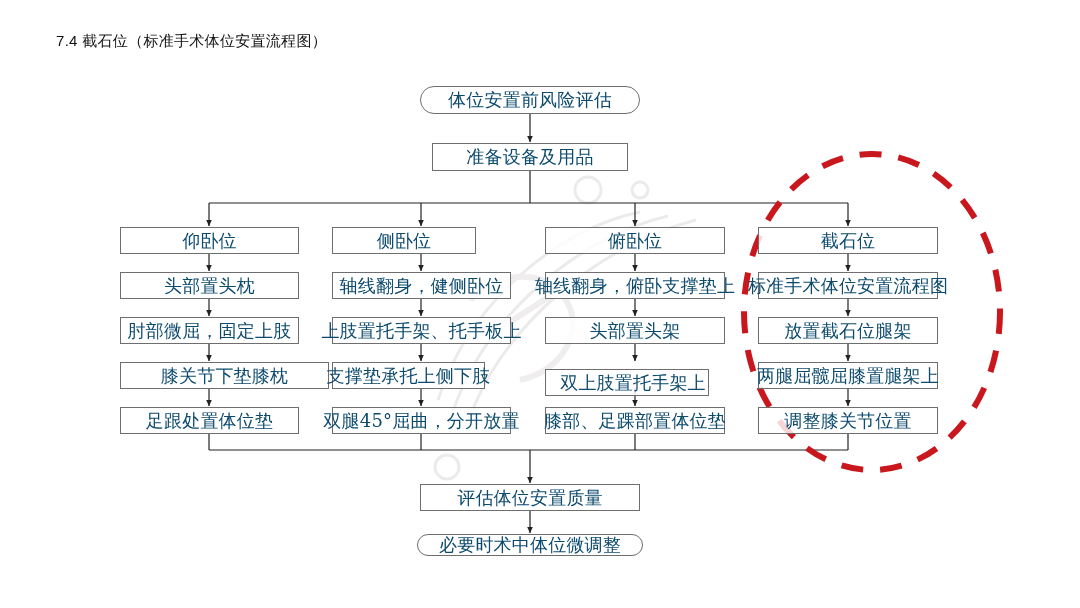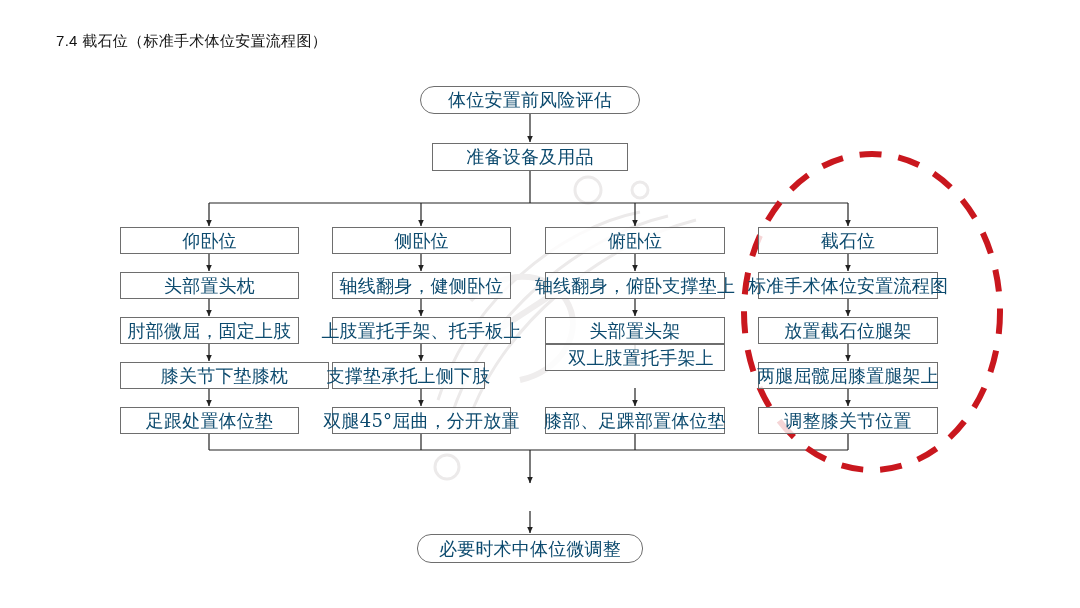--- a/index.html
+++ b/index.html
@@ -183,21 +183,21 @@
     <div class="node step" style="left:120px; top:317px; width:179px; height:27px;">
       <span>肘部微屈，固定上肢</span>
     </div>
     <div class="node step" style="left:120px; top:362px; width:209px; height:27px;">
       <span>膝关节下垫膝枕</span>
     </div>
     <div class="node step" style="left:120px; top:407px; width:179px; height:27px;">
       <span>足跟处置体位垫</span>
     </div>
 
-    <div class="node branch-head" style="left:332px; top:227px; width:179px; height:27px;">
+    <div class="node branch-head" style="left:332px; top:227px; width:144px; height:27px;">
       <span>侧卧位</span>
     </div>
     <div class="node step" style="left:332px; top:272px; width:179px; height:27px;">
       <span>轴线翻身，健侧卧位</span>
     </div>
     <div class="node step" style="left:332px; top:317px; width:179px; height:27px;">
       <span>上肢置托手架、托手板上</span>
     </div>
     <div class="node step" style="left:332px; top:362px; width:153px; height:27px;">
       <span>支撑垫承托上侧下肢</span>
@@ -208,21 +208,21 @@
 
     <div class="node branch-head" style="left:545px; top:227px; width:180px; height:27px;">
       <span>俯卧位</span>
     </div>
     <div class="node step" style="left:545px; top:272px; width:180px; height:27px;">
       <span>轴线翻身，俯卧支撑垫上</span>
     </div>
     <div class="node step" style="left:545px; top:317px; width:180px; height:27px;">
       <span>头部置头架</span>
     </div>
-    <div class="node step" style="left:545px; top:344px; width:180px; height:27px;padding-left:12px;">
+    <div class="node step" style="left:545px; top:369px; width:164px; height:27px;padding-left:12px;">
       <span>双上肢置托手架上</span>
     </div>
     <div class="node step" style="left:545px; top:407px; width:180px; height:27px;">
       <span>膝部、足踝部置体位垫</span>
     </div>
 
     <div class="node branch-head" style="left:758px; top:227px; width:180px; height:27px;">
       <span>截石位</span>
     </div>
     <div class="node step" style="left:758px; top:272px; width:180px; height:27px;">
@@ -231,19 +231,22 @@
     <div class="node step" style="left:758px; top:317px; width:180px; height:27px;">
       <span>放置截石位腿架</span>
     </div>
     <div class="node step" style="left:758px; top:362px; width:180px; height:27px;">
       <span>两腿屈髋屈膝置腿架上</span>
     </div>
     <div class="node step" style="left:758px; top:407px; width:180px; height:27px;">
       <span>调整膝关节位置</span>
     </div>
 
-
-    <div class="node terminator" style="left:417px; top:534px; width:226px; height:29px;text-align:center;">
+    <div class="node step" style="left:420px; top:484px; width:220px; height:27px;">
+      <span>评估体位安置质量</span>
+    </div>
+
+    <div class="node terminator" style="left:417px; top:534px; width:226px; height:22px;text-align:center;">
       <span>必要时术中体位微调整</span>
     </div>
 
   </div>
 </div>
 
 </body></html>

